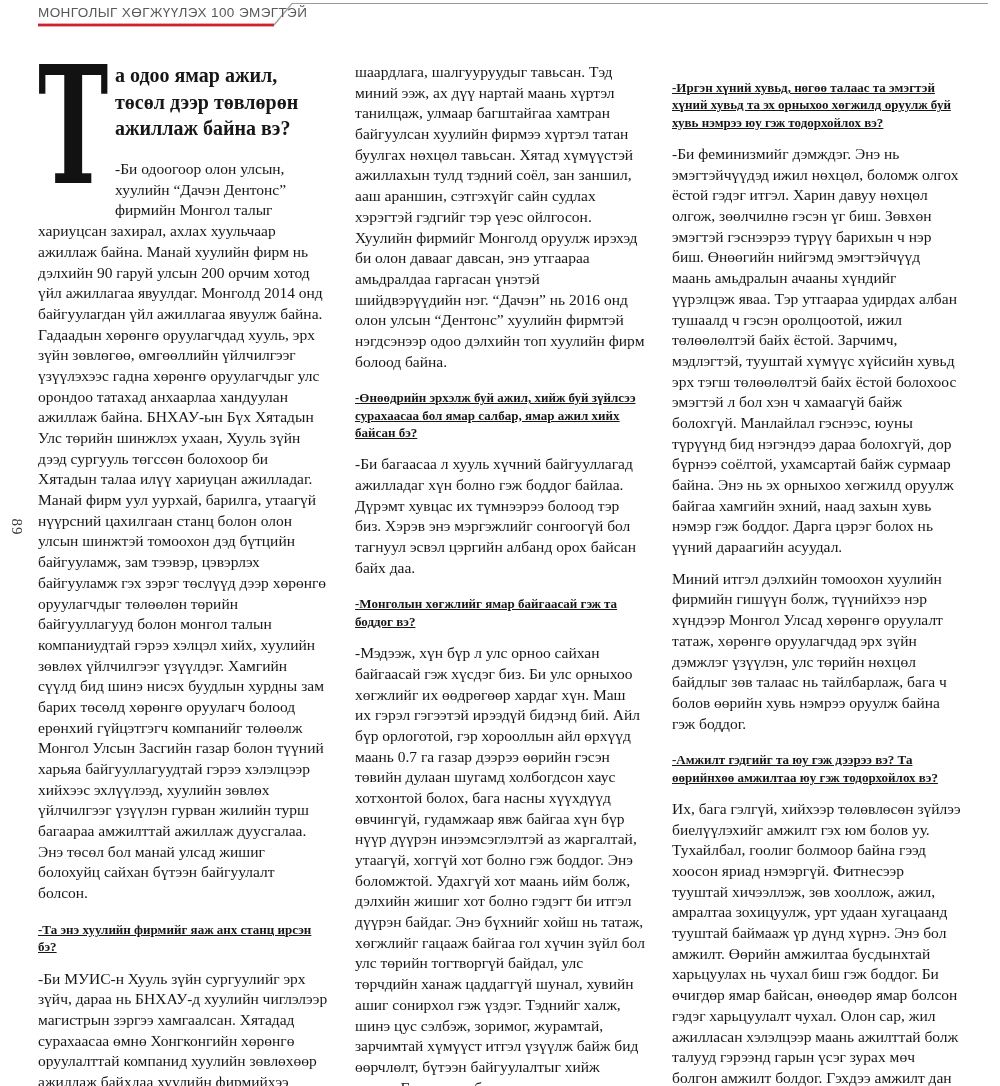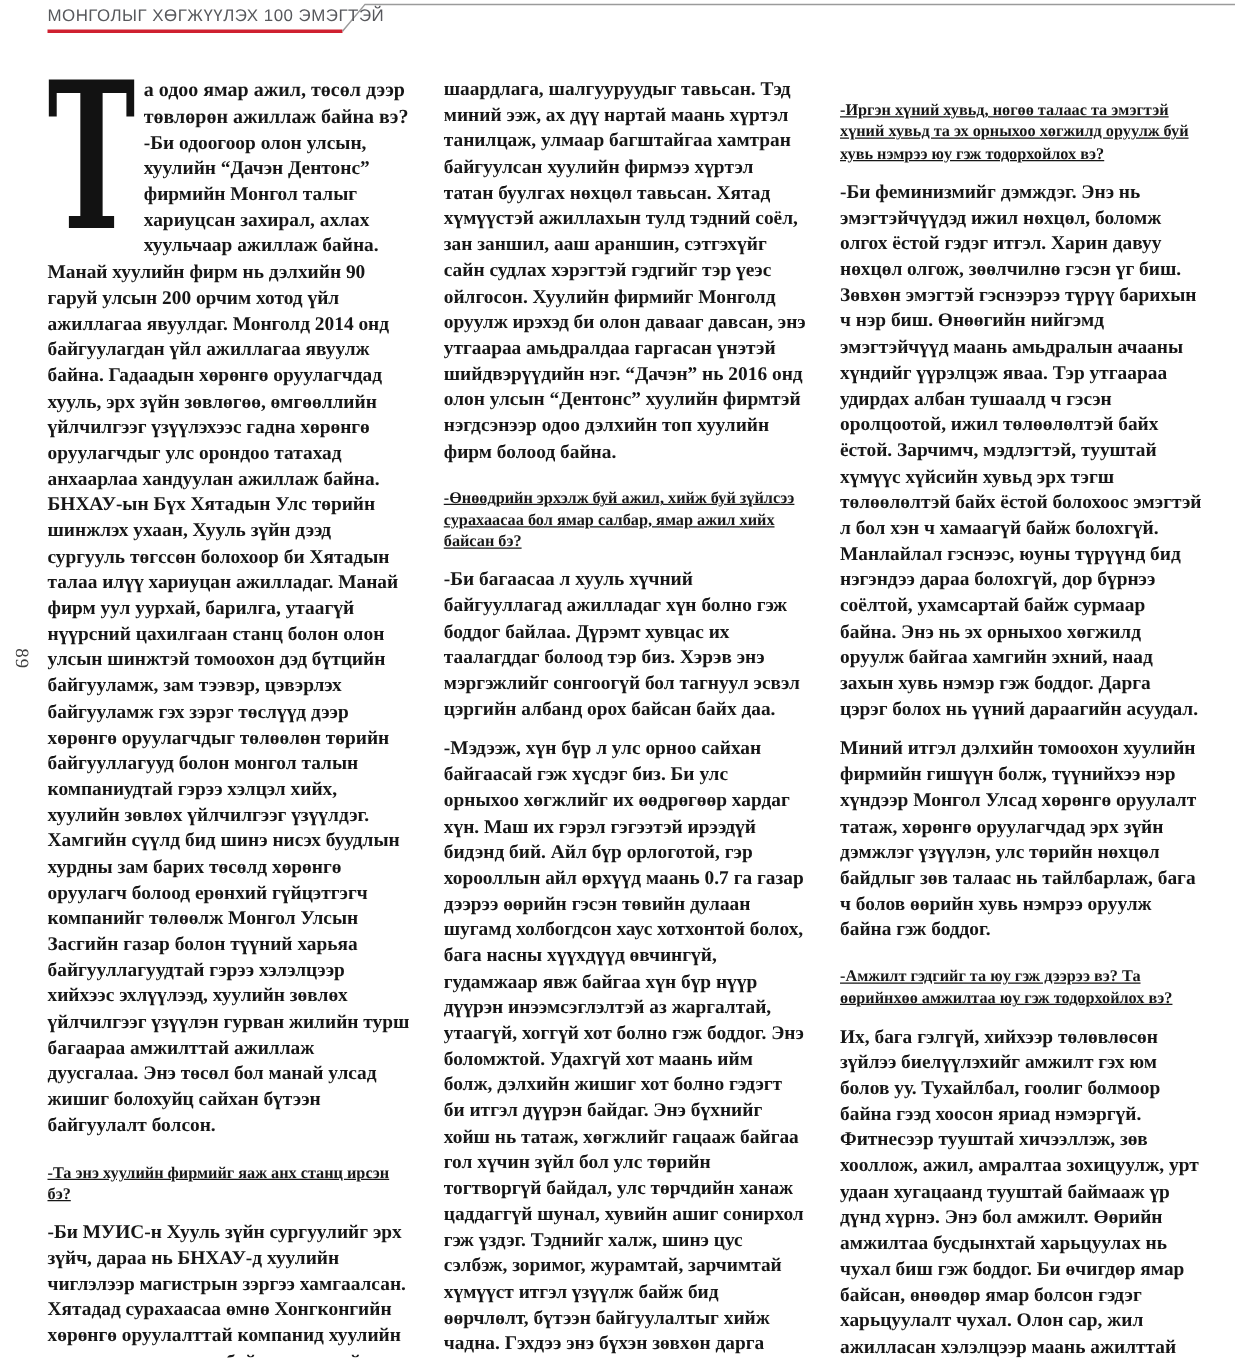--- a/index.html
+++ b/index.html
@@ -26,23 +26,23 @@
     font-size:15px;letter-spacing:1px;color:#3f3f3f;text-align:center;
     font-family:"Liberation Serif", serif;
   }
   
   .columns{
     position:absolute;top:62px;left:38px;width:924px;
     display:grid;grid-template-columns:repeat(3,1fr);column-gap:27px;
     font-size:15.5px;line-height:1.335;color:#171717;
   }
   .col{min-width:0;}
-  .col p{margin:0 0 11px 0;font-weight:bold;}
+  .col p{margin:0 0 11px 0;}
   .col p.question{font-weight:700;font-size:13px;margin:17px 0 13px 0;text-decoration:underline;}
-  .col p.lead-question{font-weight:700;font-size:16px;margin:0 0 0 0;}
+  .col p.lead-question{font-weight:700;font-size:20px;margin:0 0 17px 0;}
   .dropcap{
     float:left;width:63px;height:136px;margin:5px 14px 0 0;
     font-family:"DejaVu Serif", serif;font-weight:700;
     font-size:163px;line-height:0.72;color:#121212;
     transform:scaleX(0.58);transform-origin:0 0;
     display:block;overflow:visible;
   }
 </style>
 </head>
 <body>
@@ -63,21 +63,22 @@
     <section class="col">
         <span class="dropcap">Т</span>
         <p class="lead-question">а одоо ямар ажил, төсөл дээр төвлөрөн ажиллаж байна вэ?</p>
         <p class="para">-Би одоогоор олон улсын, хуулийн “Дачэн Дентонс” фирмийн Монгол талыг хариуцсан захирал, ахлах хуульчаар ажиллаж байна. Манай хуулийн фирм нь дэлхийн 90 гаруй улсын 200 орчим хотод үйл ажиллагаа явуулдаг. Монголд 2014 онд байгуулагдан үйл ажиллагаа явуулж байна. Гадаадын хөрөнгө оруулагчдад хууль, эрх зүйн зөвлөгөө, өмгөөллийн үйлчилгээг үзүүлэхээс гадна хөрөнгө оруулагчдыг улс орондоо татахад анхаарлаа хандуулан ажиллаж байна. БНХАУ-ын Бүх Хятадын Улс төрийн шинжлэх ухаан, Хууль зүйн дээд сургууль төгссөн болохоор би Хятадын талаа илүү хариуцан ажилладаг. Манай фирм уул уурхай, барилга, утаагүй нүүрсний цахилгаан станц болон олон улсын шинжтэй томоохон дэд бүтцийн байгууламж, зам тээвэр, цэвэрлэх байгууламж гэх зэрэг төслүүд дээр хөрөнгө оруулагчдыг төлөөлөн төрийн байгууллагууд болон монгол талын компаниудтай гэрээ хэлцэл хийх, хуулийн зөвлөх үйлчилгээг үзүүлдэг. Хамгийн сүүлд бид шинэ нисэх буудлын хурдны зам барих төсөлд хөрөнгө оруулагч болоод ерөнхий гүйцэтгэгч компанийг төлөөлж Монгол Улсын Засгийн газар болон түүний харьяа байгууллагуудтай гэрээ хэлэлцээр хийхээс эхлүүлээд, хуулийн зөвлөх үйлчилгээг үзүүлэн гурван жилийн турш багаараа амжилттай ажиллаж дуусгалаа. Энэ төсөл бол манай улсад жишиг болохуйц сайхан бүтээн байгуулалт болсон.</p>
         <p class="question">-Та энэ хуулийн фирмийг яаж анх станц ирсэн бэ?</p>
         <p class="para">-Би МУИС-н Хууль зүйн сургуулийг эрх зүйч, дараа нь БНХАУ-д хуулийн чиглэлээр магистрын зэргээ хамгаалсан. Хятадад сурахаасаа өмнө Хонгконгийн хөрөнгө оруулалттай компанид хуулийн зөвлөхөөр ажиллаж байхдаа хуулийн фирмийхээ тухай олж мэдээд судалж эхэлсэн. Хятадад сурч байхдаа 2011 онд партнеруудтай нь танилцаж, ажил хэргийн холбоо тогтоосон юм. Тэгээд Монголд оруулах зориг шулуудан тэдэнд улсынхаа тухай танилцуулж, урьсан. “Дачэн” нь Хятадын ууган, хамгийн том хуулийн фирм болохоор их өндөр шалгуур тавих нь ойлгомжтой. Би хоёр жил гаруй хугацаанд уйгагүй хэлэлцэж байж эх орондоо оруулж ирсэн юм. Хоёр жил гэдэг бага хугацаа биш. Шантраад за ер нь больё ч гэж бодох үе байсан. Хятад партнерууд надад олон</p>
       </section>
     <section class="col">
         <p class="para">шаардлага, шалгууруудыг тавьсан. Тэд миний ээж, ах дүү нартай маань хүртэл танилцаж, улмаар багштайгаа хамтран байгуулсан хуулийн фирмээ хүртэл татан буулгах нөхцөл тавьсан. Хятад хүмүүстэй ажиллахын тулд тэдний соёл, зан заншил, ааш араншин, сэтгэхүйг сайн судлах хэрэгтэй гэдгийг тэр үеэс ойлгосон. Хуулийн фирмийг Монголд оруулж ирэхэд би олон давааг давсан, энэ утгаараа амьдралдаа гаргасан үнэтэй шийдвэрүүдийн нэг. “Дачэн” нь 2016 онд олон улсын “Дентонс” хуулийн фирмтэй нэгдсэнээр одоо дэлхийн топ хуулийн фирм болоод байна.</p>
         <p class="question">-Өнөөдрийн эрхэлж буй ажил, хийж буй зүйлсээ сурахаасаа бол ямар салбар, ямар ажил хийх байсан бэ?</p>
-        <p class="para">-Би багаасаа л хууль хүчний байгууллагад ажилладаг хүн болно гэж боддог байлаа. Дүрэмт хувцас их таалагддаг болоод тэр биз. Хэрэв энэ мэргэжлийг сонгоогүй бол тагнуул эсвэл цэргийн албанд орох байсан байх даа.</p>
+        <p class="para">-Би багаасаа л хууль хүчний байгууллагад ажилладаг хүн болно гэж боддог байлаа. Дүрэмт хувцас их түмнээрээ болоод тэр биз. Хэрэв энэ мэргэжлийг сонгоогүй бол тагнуул эсвэл цэргийн албанд орох байсан байх даа.</p>
+        <p class="question">-Монголын хөгжлийг ямар байгаасай гэж та боддог вэ?</p>
         <p class="para">-Мэдээж, хүн бүр л улс орноо сайхан байгаасай гэж хүсдэг биз. Би улс орныхоо хөгжлийг их өөдрөгөөр хардаг хүн. Маш их гэрэл гэгээтэй ирээдүй бидэнд бий. Айл бүр орлоготой, гэр хорооллын айл өрхүүд маань 0.7 га газар дээрээ өөрийн гэсэн төвийн дулаан шугамд холбогдсон хаус хотхонтой болох, бага насны хүүхдүүд өвчингүй, гудамжаар явж байгаа хүн бүр нүүр дүүрэн инээмсэглэлтэй аз жаргалтай, утаагүй, хоггүй хот болно гэж боддог. Энэ боломжтой. Удахгүй хот маань ийм болж, дэлхийн жишиг хот болно гэдэгт би итгэл дүүрэн байдаг. Энэ бүхнийг хойш нь татаж, хөгжлийг гацааж байгаа гол хүчин зүйл бол улс төрийн тогтворгүй байдал, улс төрчдийн ханаж цаддаггүй шунал, хувийн ашиг сонирхол гэж үздэг. Тэднийг халж, шинэ цус сэлбэж, зоримог, журамтай, зарчимтай хүмүүст итгэл үзүүлж байж бид өөрчлөлт, бүтээн байгуулалтыг хийж чадна. Гэхдээ энэ бүхэн зөвхөн дарга нарт хамаатай биш юм. Бид ард түмнээрээ ёс жудагтай, зарчимч байж удирдагч нараасаа мөн үүнийг шаардах эрхтэй байна. Тэгээд ч Ерөнхийлөгч, УИХ, Засгийн газар дангаар хичээгээд улсын хөгжил маань сайхан болчихгүй. Тиймээс ард түмнээрээ зоримог, журамтай, зөв хандлагатай, дор бүрнээ хичээж байж сая бид сайхан улсаа, хотоо байгуулж чадна.</p>
       </section>
     <section class="col">
         <p class="question">-Иргэн хүний хувьд, нөгөө талаас та эмэгтэй хүний хувьд та эх орныхоо хөгжилд оруулж буй хувь нэмрээ юу гэж тодорхойлох вэ?</p>
         <p class="para">-Би феминизмийг дэмждэг. Энэ нь эмэгтэйчүүдэд ижил нөхцөл, боломж олгох ёстой гэдэг итгэл. Харин давуу нөхцөл олгож, зөөлчилнө гэсэн үг биш. Зөвхөн эмэгтэй гэснээрээ түрүү барихын ч нэр биш. Өнөөгийн нийгэмд эмэгтэйчүүд маань амьдралын ачааны хүндийг үүрэлцэж яваа. Тэр утгаараа удирдах албан тушаалд ч гэсэн оролцоотой, ижил төлөөлөлтэй байх ёстой. Зарчимч, мэдлэгтэй, тууштай хүмүүс хүйсийн хувьд эрх тэгш төлөөлөлтэй байх ёстой болохоос эмэгтэй л бол хэн ч хамаагүй байж болохгүй. Манлайлал гэснээс, юуны түрүүнд бид нэгэндээ дараа болохгүй, дор бүрнээ соёлтой, ухамсартай байж сурмаар байна. Энэ нь эх орныхоо хөгжилд оруулж байгаа хамгийн эхний, наад захын хувь нэмэр гэж боддог. Дарга цэрэг болох нь үүний дараагийн асуудал.</p>
         <p class="para">Миний итгэл дэлхийн томоохон хуулийн фирмийн гишүүн болж, түүнийхээ нэр хүндээр Монгол Улсад хөрөнгө оруулалт татаж, хөрөнгө оруулагчдад эрх зүйн дэмжлэг үзүүлэн, улс төрийн нөхцөл байдлыг зөв талаас нь тайлбарлаж, бага ч болов өөрийн хувь нэмрээ оруулж байна гэж боддог.</p>
         <p class="question">-Амжилт гэдгийг та юу гэж дээрээ вэ? Та өөрийнхөө амжилтаа юу гэж тодорхойлох вэ?</p>
         <p class="para">Их, бага гэлгүй, хийхээр төлөвлөсөн зүйлээ биелүүлэхийг амжилт гэх юм болов уу. Тухайлбал, гоолиг болмоор байна гээд хоосон яриад нэмэргүй. Фитнесээр тууштай хичээллэж, зөв хооллож, ажил, амралтаа зохицуулж, урт удаан хугацаанд тууштай баймааж үр дүнд хүрнэ. Энэ бол амжилт. Өөрийн амжилтаа бусдынхтай харьцуулах нь чухал биш гэж боддог. Би өчигдөр ямар байсан, өнөөдөр ямар болсон гэдэг харьцуулалт чухал. Олон сар, жил ажилласан хэлэлцээр маань ажилттай болж талууд гэрээнд гарын үсэг зурах мөч болгон амжилт болдог. Гэхдээ амжилт дан ганц миний бүтээмжээр үнэлэгдэхгүй, эцсийн үр дүнд үйлчлүүлэгчид маань ашигтай ажиллаж, зорьсон үр шимээ хүртэж, төслийнхөө үр дүнд сэтгэл хангалуун байх, үр дүнд нь бүтэж бий болсон дэд бүтэц, бүтээн байгуулалтыг харахад бид баг хамт олноороо бахархаж баярладаг.</p>
       </section>
   </main>

